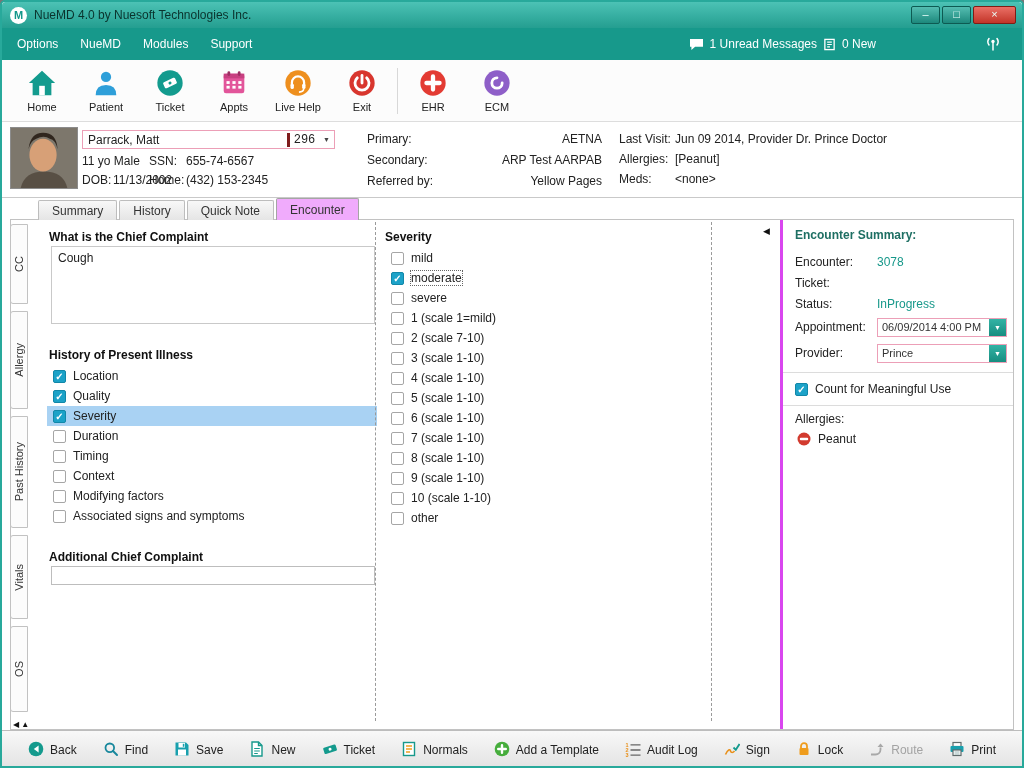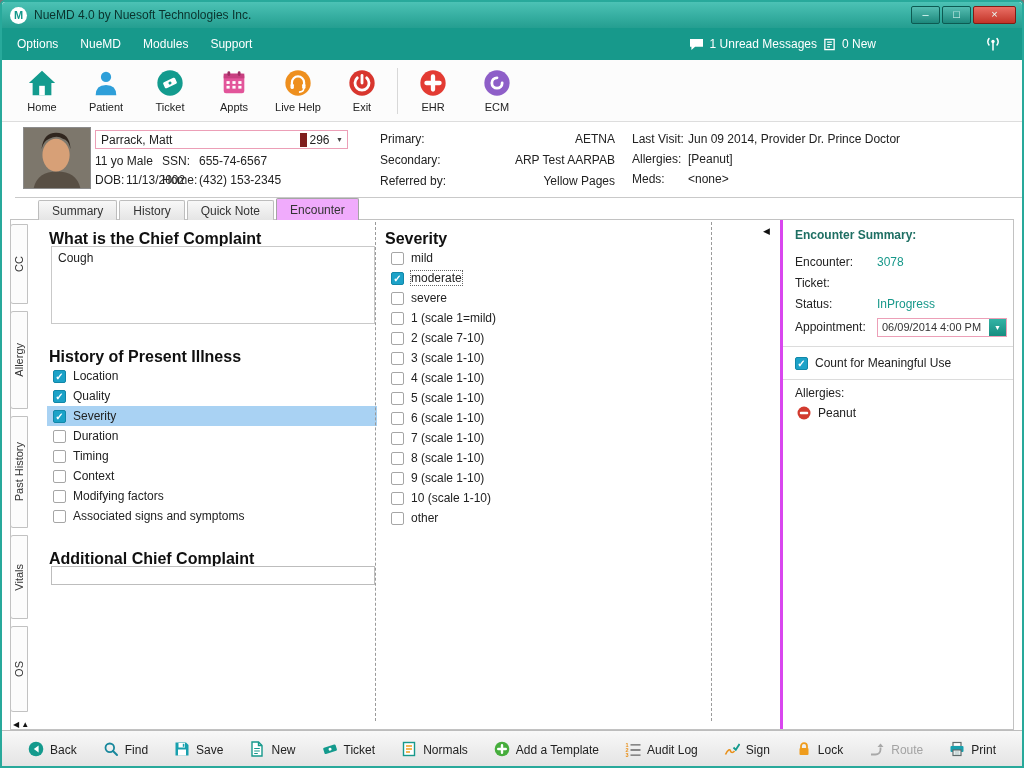--- a/index.html
+++ b/index.html
@@ -25,41 +25,41 @@
   .signal{margin-left:100px;}
 
   
   .toolbar{position:absolute;top:58px;left:0;right:0;height:62px;background:#fcfcfc;border-bottom:1px solid #ddd;display:flex;align-items:center;padding-left:8px;}
   .tb-item{width:64px;display:flex;flex-direction:column;align-items:center;gap:3px;}
   .tb-icon svg{width:30px;height:30px;display:block;}
   .tb-label{font-size:11px;color:#222;white-space:nowrap;}
   .tb-divider{width:1px;height:46px;background:#d8d8d8;margin:0 3px;}
 
   
-  .patientbar{position:absolute;top:120px;left:13px;right:0;height:76px;background:#fff;border-bottom:1px solid #c9c9c9;font-size:12px;color:#222;}
+  .patientbar{position:absolute;top:120px;left:0;right:0;height:76px;background:#fff;border-bottom:1px solid #c9c9c9;font-size:12px;color:#222;}
   .pb-abs{position:absolute;white-space:nowrap;}
   .pb-right{text-align:right;}
   .photo{position:absolute;left:8px;top:5px;width:68px;height:62px;overflow:hidden;border:1px solid #8c8c8c;}
   .photo svg{display:block;width:100%;height:100%;}
   .name-field{position:absolute;left:80px;top:8px;width:253px;height:19px;border:1px solid #ec9fb7;display:flex;align-items:center;background:#fff;}
   .name-text{flex:1;padding:0 5px;font-size:12px;}
-  .name-num{width:32px;text-align:center;border-left:7px solid #7f1d1d;font-size:12px;}
+  .name-num{width:32px;text-align:center;border-left:3px solid #7f1d1d;font-size:12px;font-family:Liberation Mono, monospace;}
   .name-arrow{width:15px;text-align:center;color:#444;font-size:7px;}
 
   
   .tabbar{position:absolute;top:196px;left:8px;height:22px;display:flex;align-items:flex-end;z-index:4;margin-left:28px;}
   .tab{height:20px;padding:0 13px;line-height:20px;font-size:12px;background:linear-gradient(#f8f8f8,#e5e5e5);border:1px solid #bdbdbd;border-bottom:none;border-radius:2px 2px 0 0;margin-right:2px;color:#333;}
   .tab.active{height:22px;line-height:22px;background:#f0abfc;border-color:#a5a5a5;position:relative;z-index:5;}
 
   
   .content{position:absolute;top:217px;left:8px;right:8px;bottom:36px;background:#fff;border:1px solid #c2c2c2;}
   .side-tabs{position:absolute;left:-1px;top:4px;width:18px;display:flex;flex-direction:column;gap:7px;}
   .side-tab{border:1px solid #c2c2c2;border-radius:3px 0 0 3px;background:#fcfcfc;display:flex;align-items:center;justify-content:center;}
   .side-tab span{writing-mode:vertical-rl;transform:rotate(180deg);font-size:11px;color:#333;}
-  .sec-heading{font-weight:bold;font-size:16px;color:#101010;white-space:nowrap;}
+  .sec-heading{font-weight:bold;font-size:12px;color:#101010;white-space:nowrap;}
   .cc-box{position:absolute;left:40px;top:26px;width:324px;height:78px;border:1px solid #c9c9c9;padding:4px 6px;font-size:12px;color:#222;}
   .addl-input{position:absolute;left:40px;top:346px;width:324px;height:19px;border:1px solid #bdbdbd;background:#fff;}
   .cb-list{position:absolute;}
   .cb-row{display:flex;align-items:center;height:20px;gap:7px;padding-left:6px;}
   .cb-row.sel{background:#a9d2f3;}
   .cb{width:13px;height:13px;min-width:13px;border:1px solid #a6a6a6;background:#fff;border-radius:2px;display:inline-flex;align-items:center;justify-content:center;font-size:10px;color:#fff;}
   .cb.on{background:#1ca2c8;border-color:#1187a8;}
   .cb.on::before{content:"✓";font-weight:bold;}
   .cb-label{font-size:12px;color:#222;white-space:nowrap;}
   .cb-label.focus{outline:1px dotted #666;}
@@ -418,20 +418,27 @@
         <span class="rp-label">Status:</span>
         <span class="rp-value">InProgress</span>
       </div>
       <div class="rp-row combo-row">
         <span class="rp-label">Appointment:</span>
         <div class="combo">
           <span class="combo-text">06/09/2014 4:00 PM</span>
           <span class="combo-btn">▼</span>
         </div>
       </div>
+      <div class="rp-row combo-row">
+        <span class="rp-label">Provider:</span>
+        <div class="combo">
+          <span class="combo-text">Prince</span>
+          <span class="combo-btn">▼</span>
+        </div>
+      </div>
       <div class="rp-sep"></div>
       <div class="mu-row">
         <span class="cb on"></span>
         <span>Count for Meaningful Use</span>
       </div>
       <div class="rp-sep"></div>
       <div>Allergies:</div>
       <div>
           <div class="allergy-item">
             <span class="no-icon">

